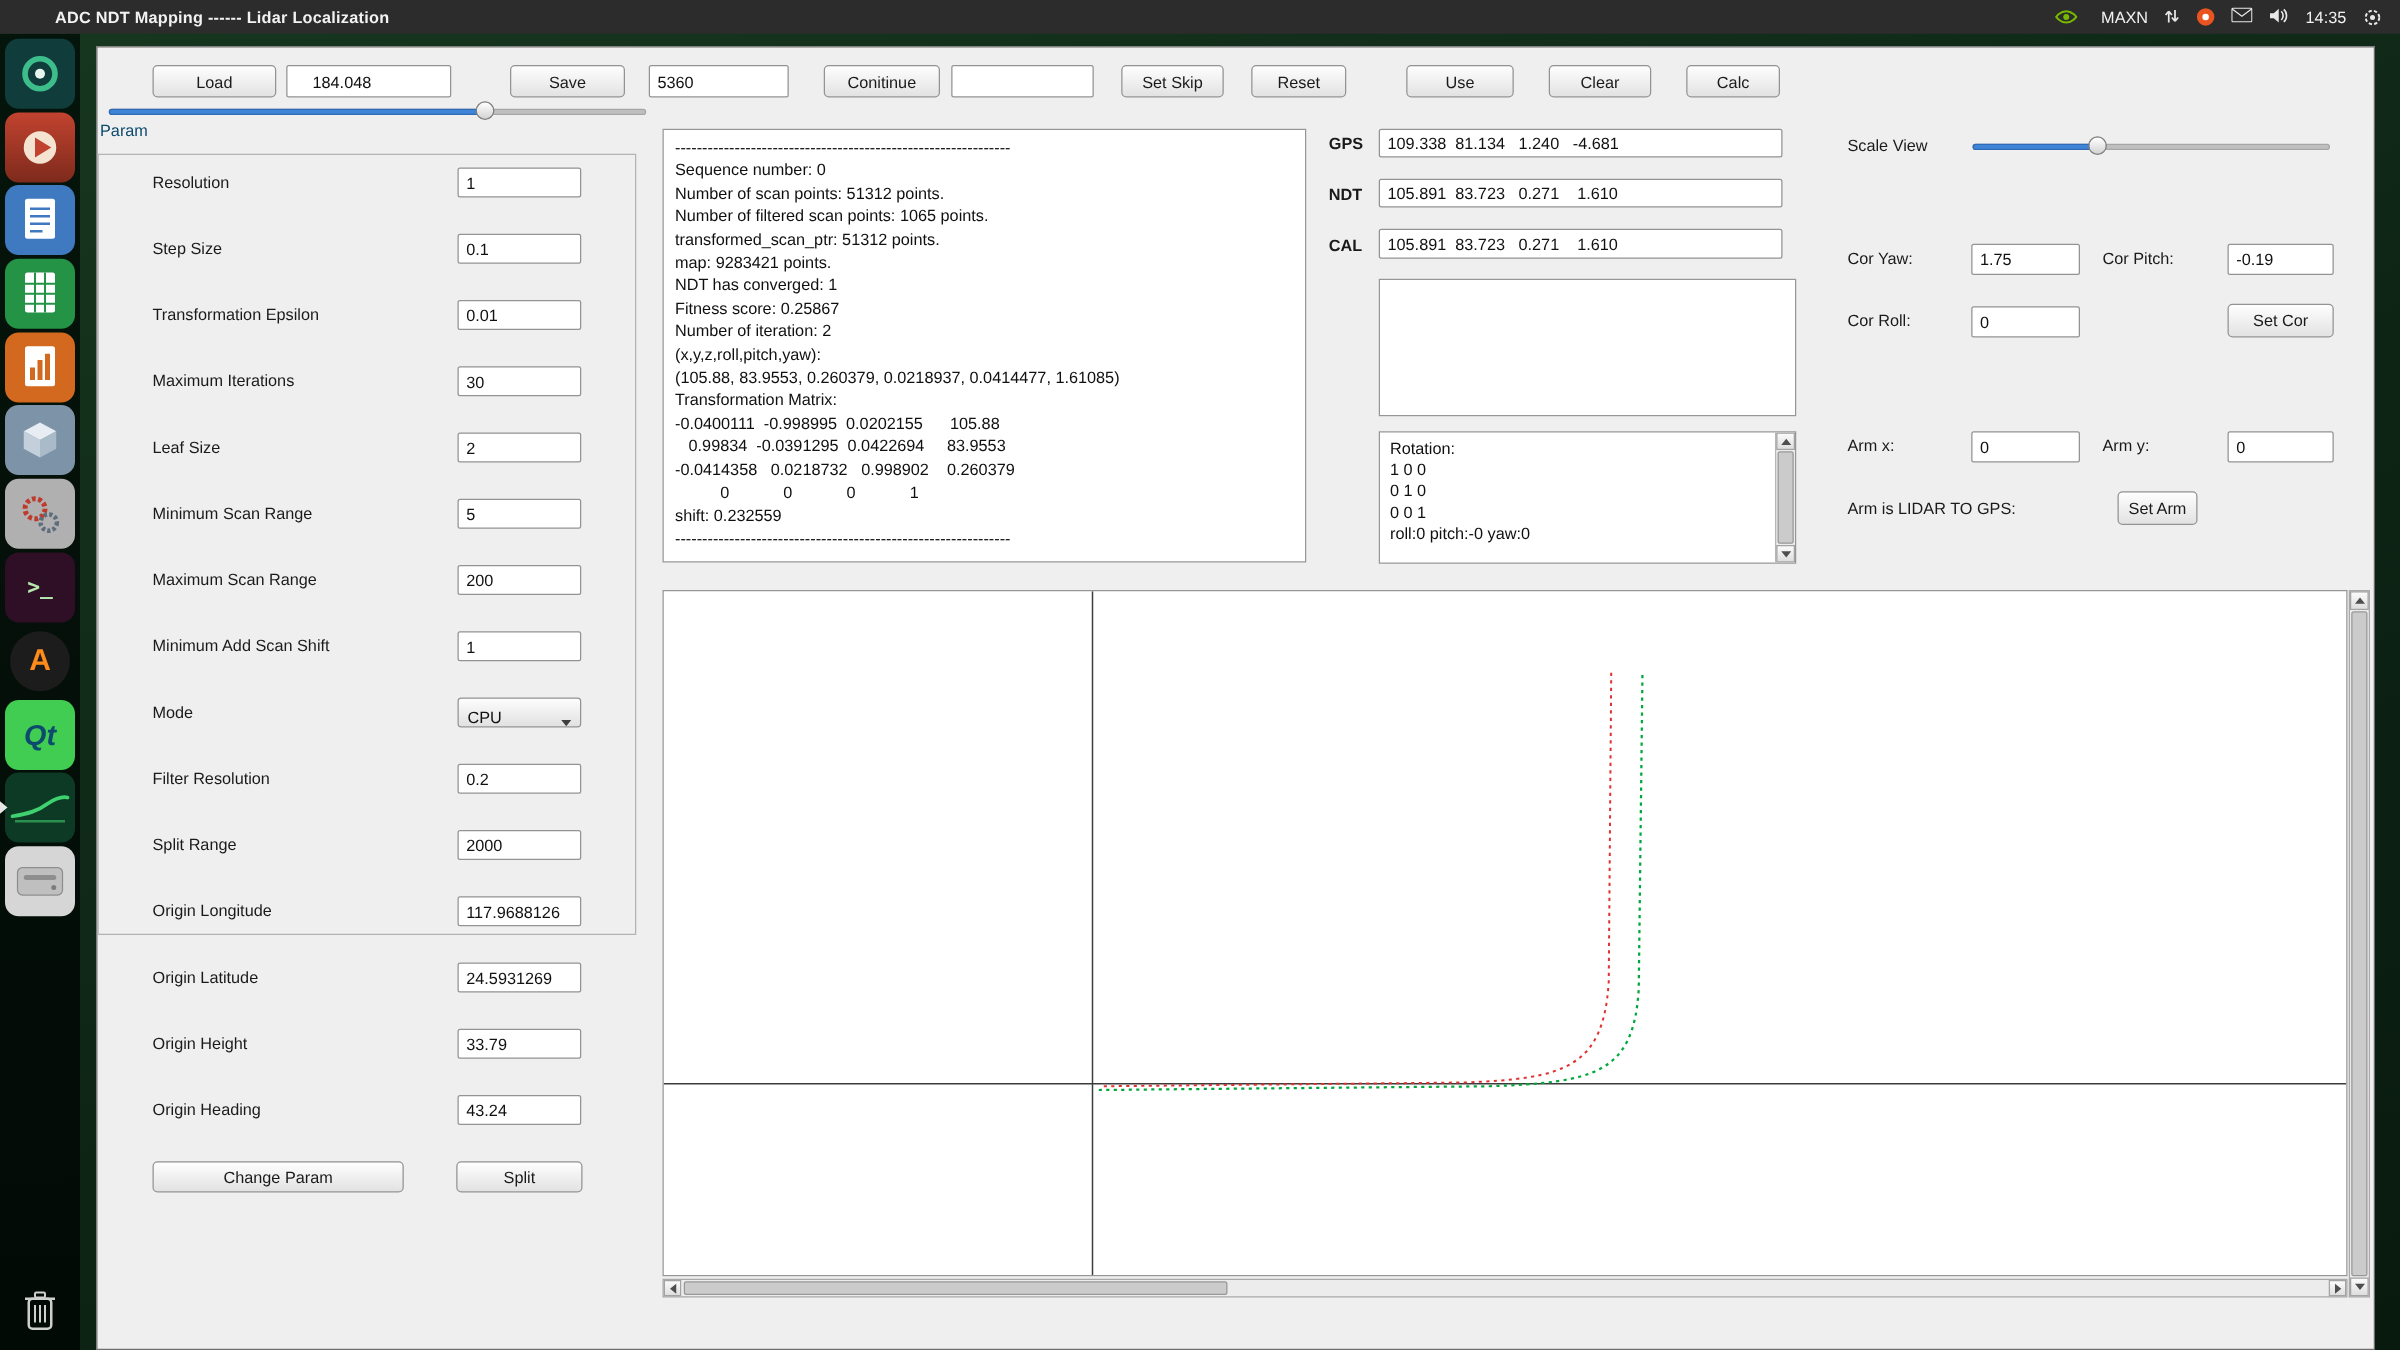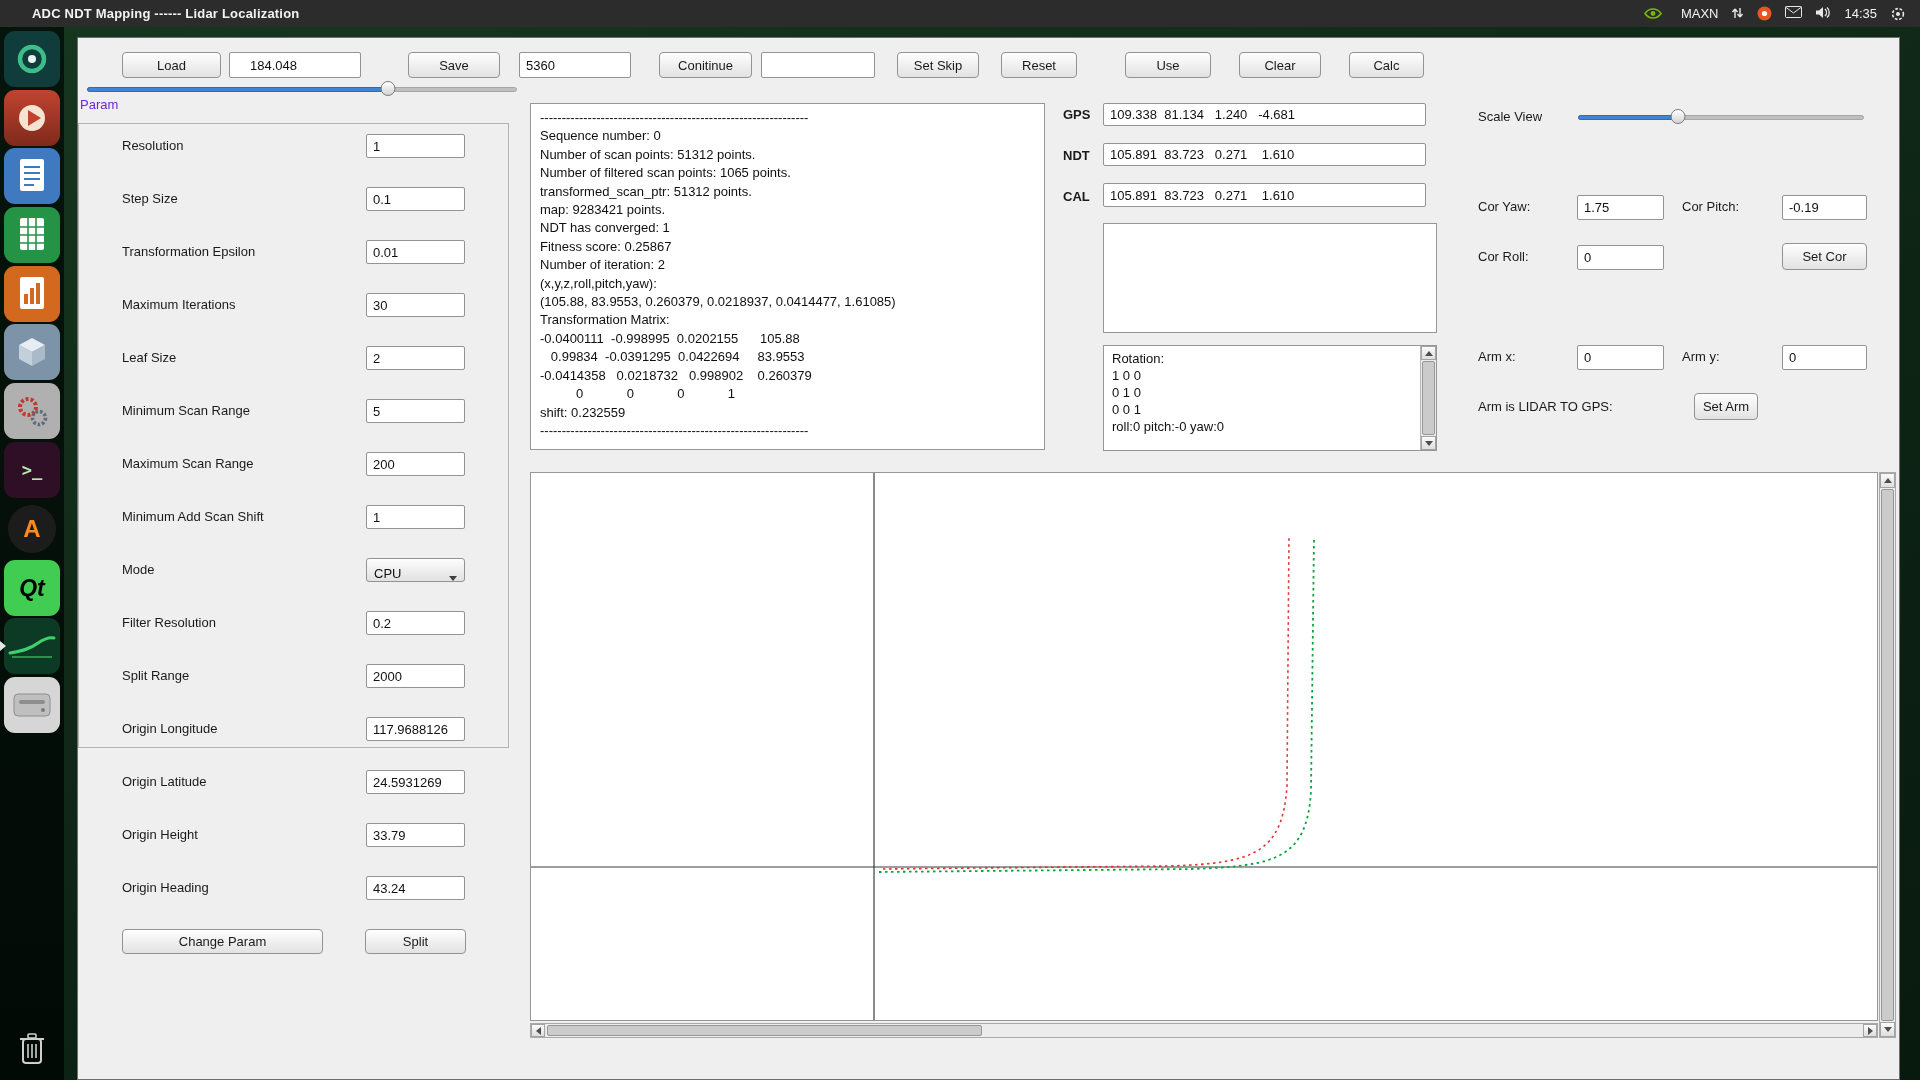--- a/index.html
+++ b/index.html
@@ -5,21 +5,21 @@
   *{box-sizing:border-box;margin:0;padding:0}
   html,body{width:1920px;height:1080px;overflow:hidden}
   body{
     font-family:"Liberation Sans","DejaVu Sans",sans-serif;
     background:linear-gradient(160deg,#17371f 0%,#0d2415 55%,#081a0e 100%);
     position:relative;
   }
   
   .topbar{position:absolute;left:0;top:0;width:1920px;height:27px;background:#2c2c2c;
     display:flex;align-items:center;color:#f2f2f2;font-size:13px;z-index:10}
-  .topbar-title{font-weight:bold;margin-left:32px;letter-spacing:.2px}
+  .topbar-title{font-weight:bold;margin-left:44px;letter-spacing:.2px}
   .tb-right{margin-left:auto;display:flex;gap:13px;padding-right:14px}
   .tb-text{font-size:13px;color:#f2f2f2}
   
   .dock{position:absolute;left:0;top:27px;width:64px;height:1053px;
     background:linear-gradient(180deg,rgba(4,18,10,.92),rgba(2,9,5,.96));z-index:9}
   .dock-icon{position:absolute;left:4px;width:56px;height:56px;border-radius:11px;
     display:flex;align-items:center;justify-content:center;overflow:hidden}
   .run-dot{position:absolute;left:0;width:0;height:0;border-top:5px solid transparent;
     border-bottom:5px solid transparent;border-left:6px solid #e6e6e6}
   
@@ -33,21 +33,21 @@
   .lbl{position:absolute;font-size:13px;color:#1a1a1a;white-space:nowrap;line-height:16px}
   .bold{font-weight:bold}
   
   .slider{position:absolute;height:18px}
   .groove{position:absolute;left:0;right:0;top:7px;height:5px;background:#bfbfbf;
     border:1px solid #a6a6a6;border-radius:3px}
   .fill{position:absolute;left:0;top:7px;height:5px;background:#3f84d6;border:1px solid #2f6cb5;border-radius:3px}
   .handle{position:absolute;top:1px;width:15px;height:15px;border-radius:50%;
     background:linear-gradient(#ffffff,#d3d3d3);border:1px solid #7d7d7d;transform:translateX(-50%)}
   
-  .param-title{position:absolute;left:2px;top:59px;font-size:13px;color:#6d28d9}
+  .param-title{position:absolute;left:2px;top:59px;font-size:13px;color:#0c4a6e}
   .param-group{position:absolute;left:0;top:85px;width:431px;height:625px;border:1px solid #b3b3b3;
     padding-top:10px;display:flex;flex-direction:column;gap:29px}
   .prow{position:relative;height:24px;flex:0 0 24px}
   .plabel{position:absolute;left:43px;top:4px;font-size:13px;color:#1a1a1a;white-space:nowrap}
   .pfield{position:absolute;left:287px;top:0;width:99px;height:24px}
   .combobox{position:absolute;left:287px;top:0;width:99px;height:24px;
     background:linear-gradient(#fdfdfd,#e1e1e1);border:1px solid #939393;border-radius:3px;
     display:flex;align-items:flex-end;padding:0 7px;font-size:13px;color:#111}
   .cb-arrow{margin-left:auto;width:0;height:0;border-left:4px solid transparent;
     border-right:4px solid transparent;border-top:5px solid #3f3f3f}
@@ -158,21 +158,21 @@
   </div>
   <div class="dock-icon" style="top:415px;background:#2e0f26">
     <span style="color:#b7e8b0;font-family:'DejaVu Sans Mono',monospace;font-size:17px;font-weight:bold">&gt;_</span>
   </div>
   <div class="dock-icon" style="top:474px">
     <div style="width:48px;height:48px;border-radius:50%;background:#1c1c1c;display:flex;align-items:center;justify-content:center">
       <span style="color:#ff8c1a;font-size:24px;font-weight:bold">A</span>
     </div>
   </div>
   <div class="dock-icon" style="top:533px;background:#41cd52">
-    <span style="color:#000000;font-size:23px;font-weight:bold;font-style:italic">Qt</span>
+    <span style="color:#0c4a6e;font-size:23px;font-weight:bold;font-style:italic">Qt</span>
   </div>
   <div class="dock-icon" style="top:591px;background:#0d3a24">
     <svg width="48" height="30">
         <path d="M2,22 C14,20 22,18 30,12 C36,8 42,6 46,7" fill="none" stroke="#3fd16f" stroke-width="3" stroke-linecap="round"></path>
         <path d="M4,26 h40" stroke="#2a8f4f" stroke-width="2"></path>
       </svg>
   </div>
   <div class="run-dot" style="top:614px"></div>
   <div class="dock-icon" style="top:650px;background:#d6d6d6">
     <svg width="40" height="30">

